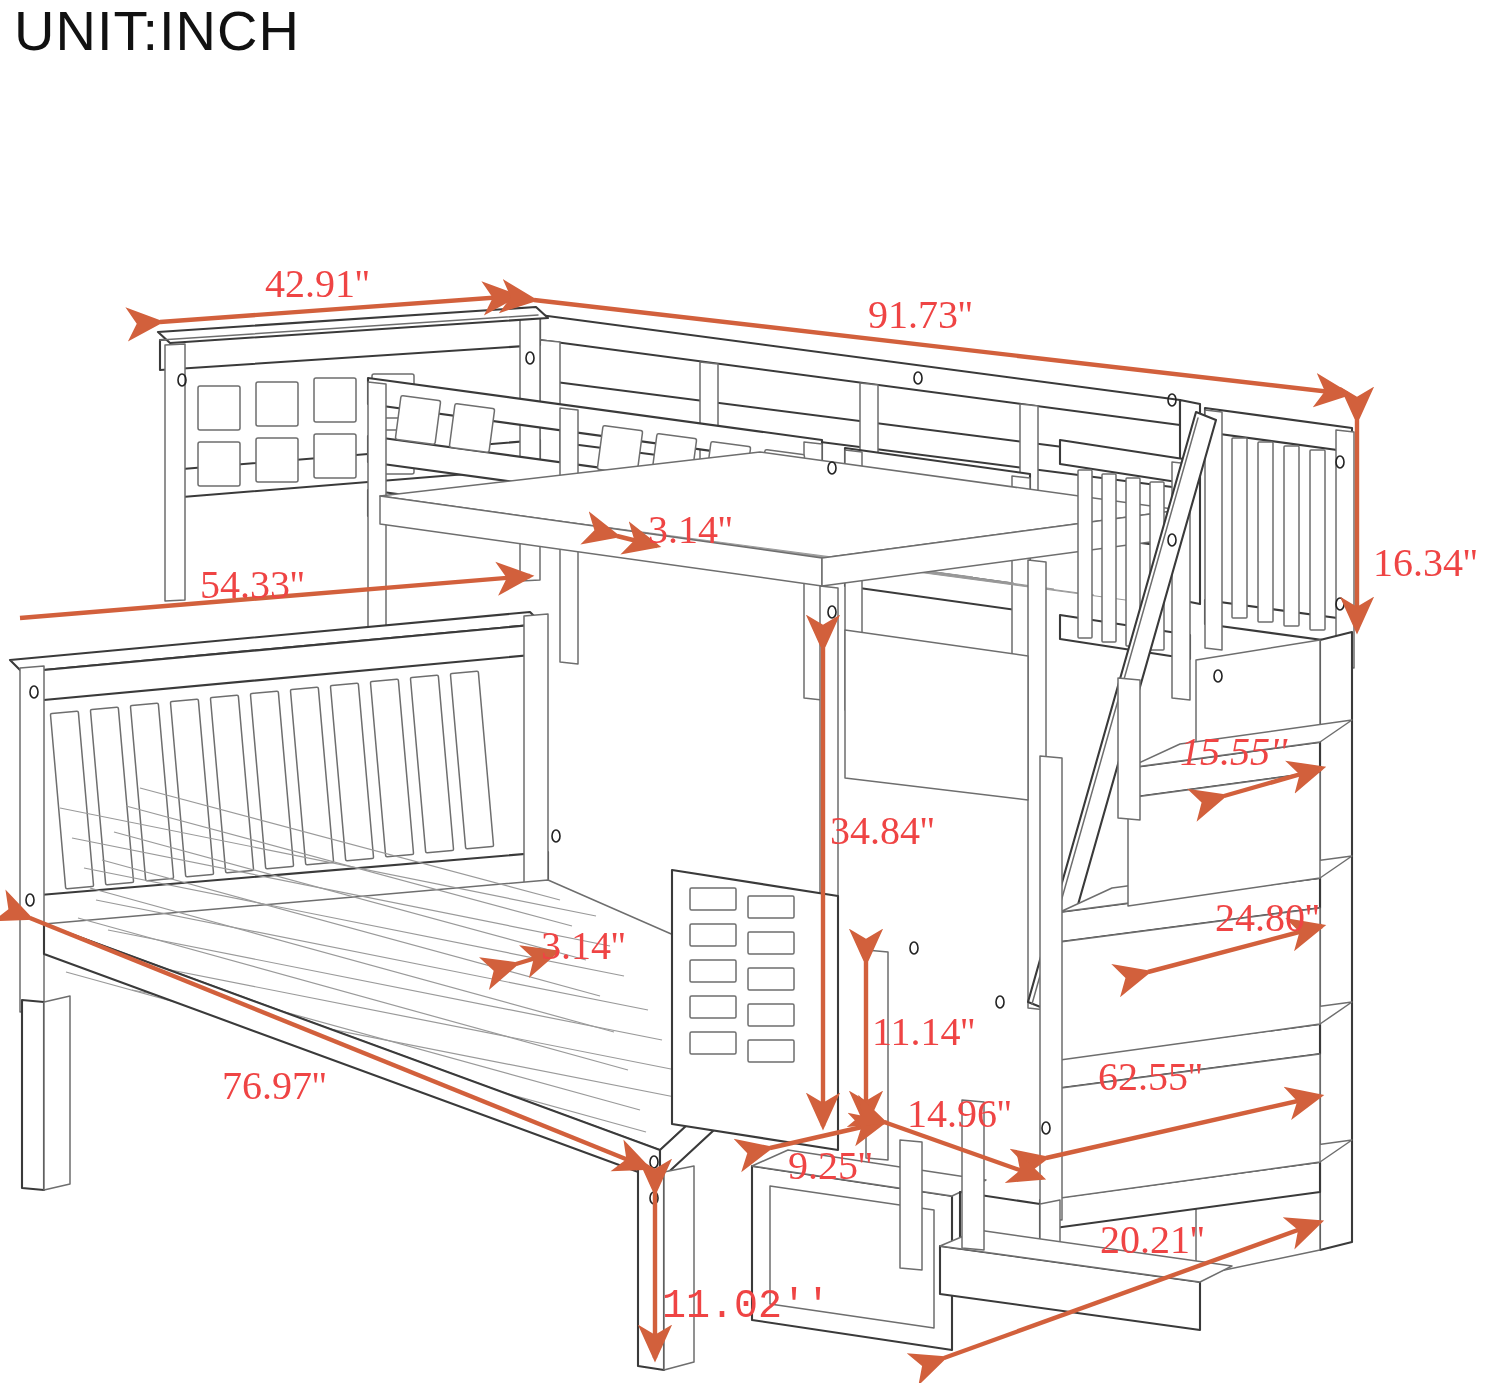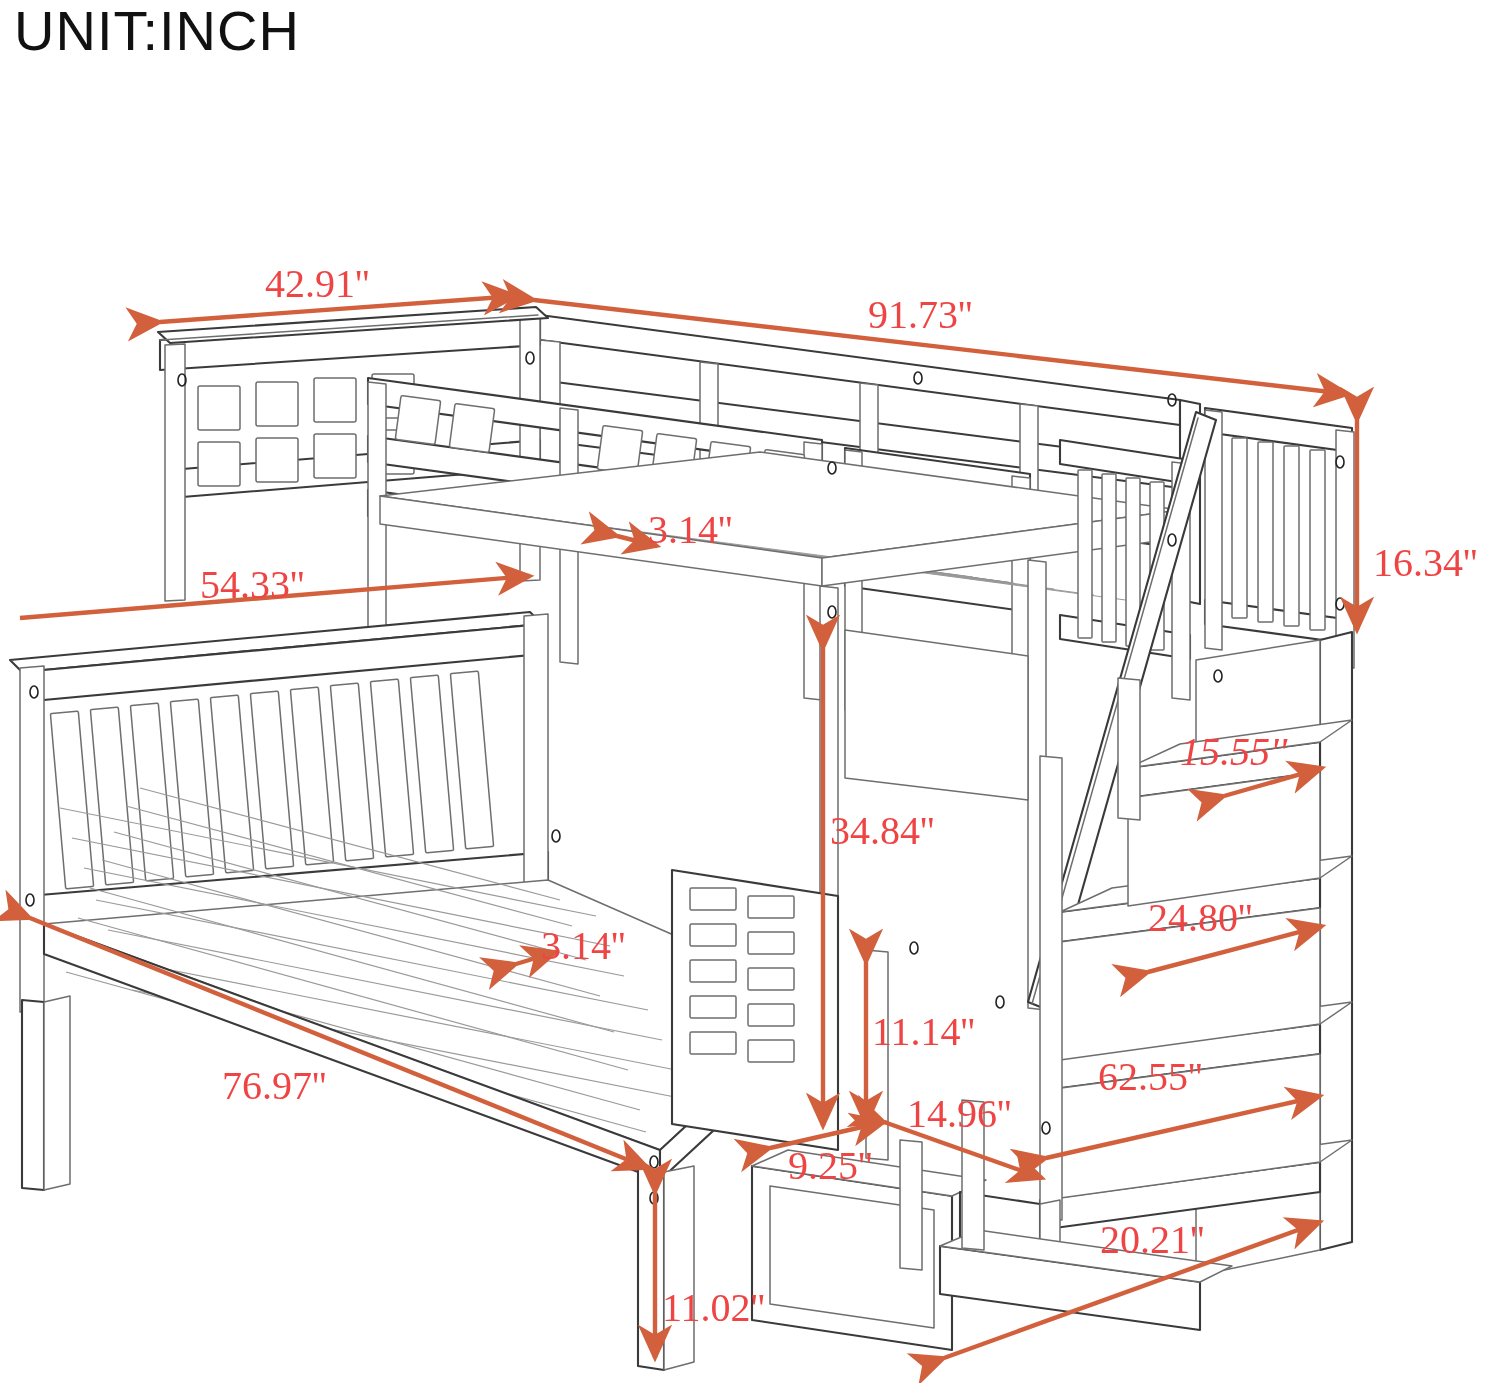--- a/index.html
+++ b/index.html
@@ -292,23 +292,23 @@
     <path class="arrow" d="M655,1192 L655,1358" marker-start="url(#ah2)" marker-end="url(#ah)"></path>
   </svg>
 
   <div class="dim-label" style="left:265px;top:260px;">42.91''</div>
   <div class="dim-label" style="left:868px;top:275px;margin-top:16px;">91.73''</div>
   <div class="dim-label" style="left:1373px;top:503px;margin-top:36px;">16.34''</div>
   <div class="dim-label" style="left:200px;top:561px;">54.33''</div>
   <div class="dim-label" style="left:648px;top:506px;">3.14''</div>
   <div class="dim-label" style="left:830px;top:807px;">34.84''</div>
   <div class="dim-label" style="left:1180px;top:728px;font-style:italic;">15.55''</div>
-  <div class="dim-label" style="left:1148px;top:894px;">24.80''</div>
+  <div class="dim-label" style="left:1215px;top:894px;">24.80''</div>
   <div class="dim-label" style="left:541px;top:922px;">3.14''</div>
   <div class="dim-label" style="left:872px;top:1008px;">11.14''</div>
   <div class="dim-label" style="left:1098px;top:1053px;">62.55''</div>
   <div class="dim-label" style="left:222px;top:1062px;">76.97''</div>
   <div class="dim-label" style="left:907px;top:1090px;">14.96''</div>
   <div class="dim-label" style="left:788px;top:1142px;">9.25''</div>
   <div class="dim-label" style="left:1100px;top:1216px;">20.21''</div>
-  <div class="dim-label" style="left:662px;top:1284px;">11.02''</div>
+  <div class="dim-label" style="left:662px;top:1284px;font-family:Liberation Mono, monospace;">11.02''</div>
 
 </div>
 
 </body></html>

